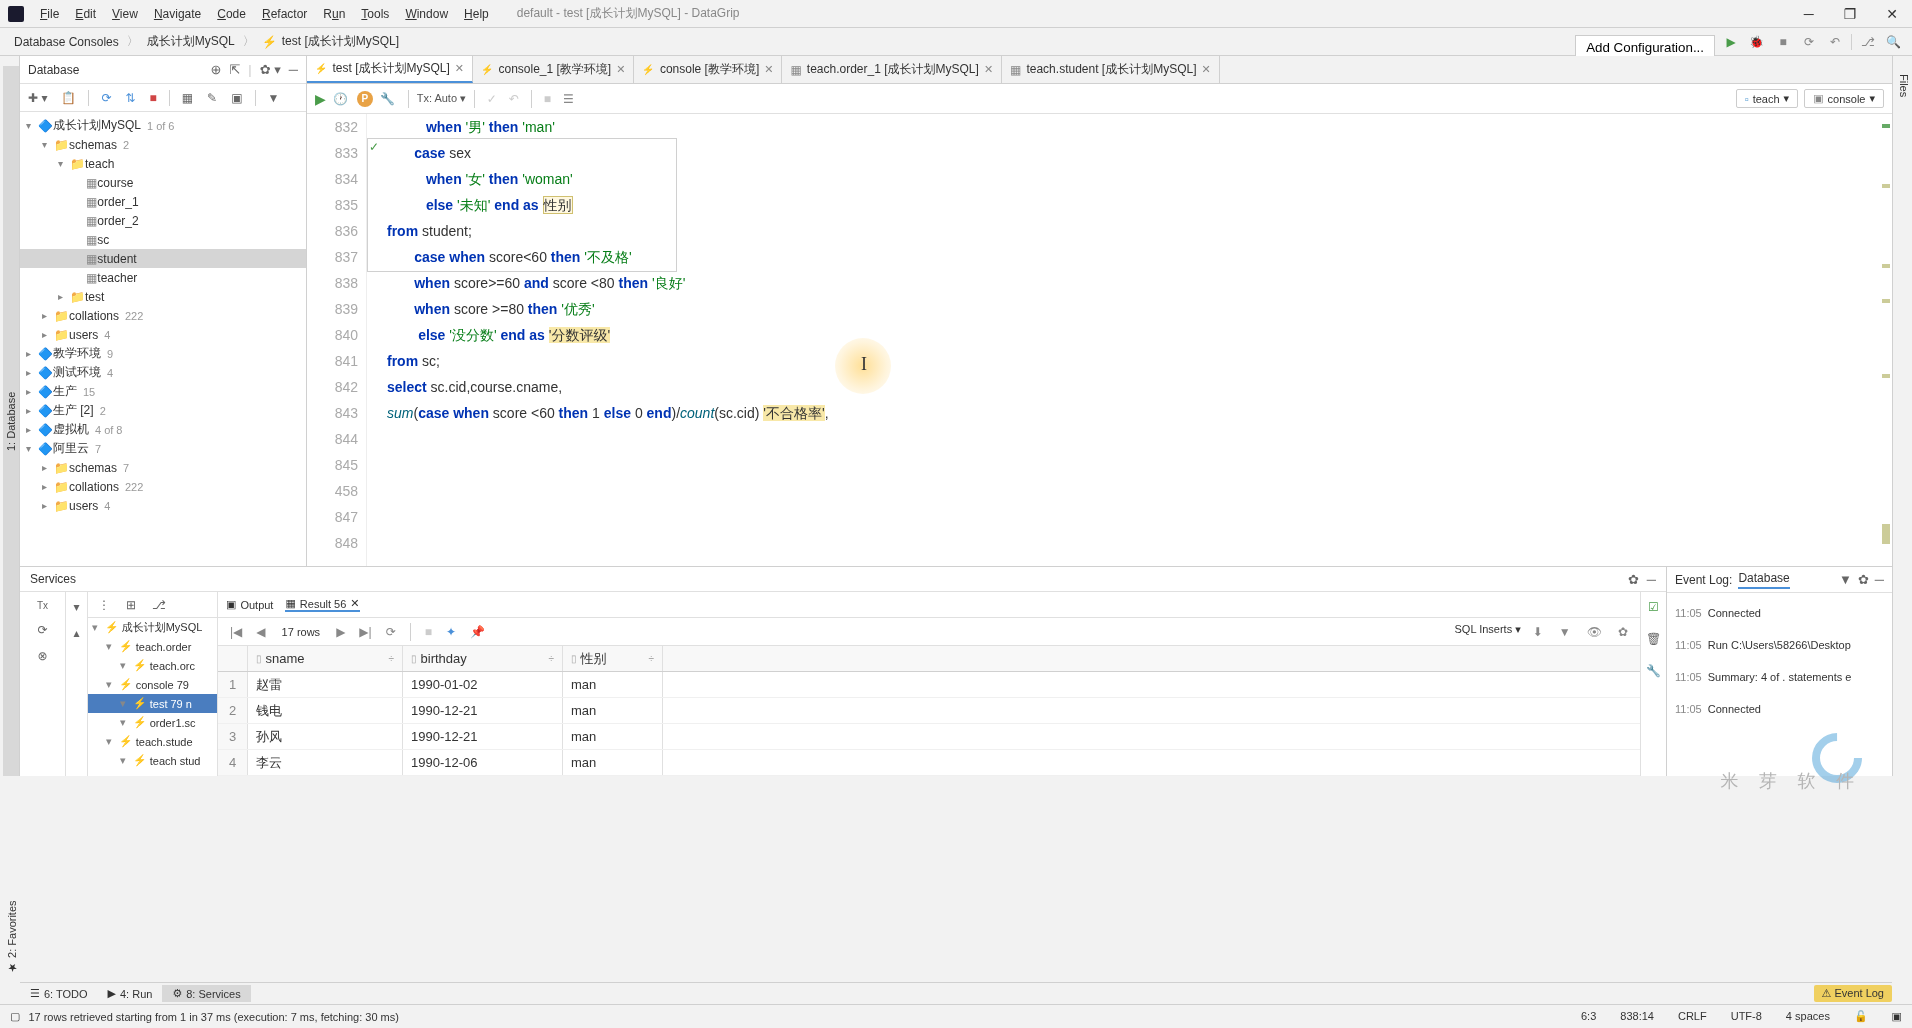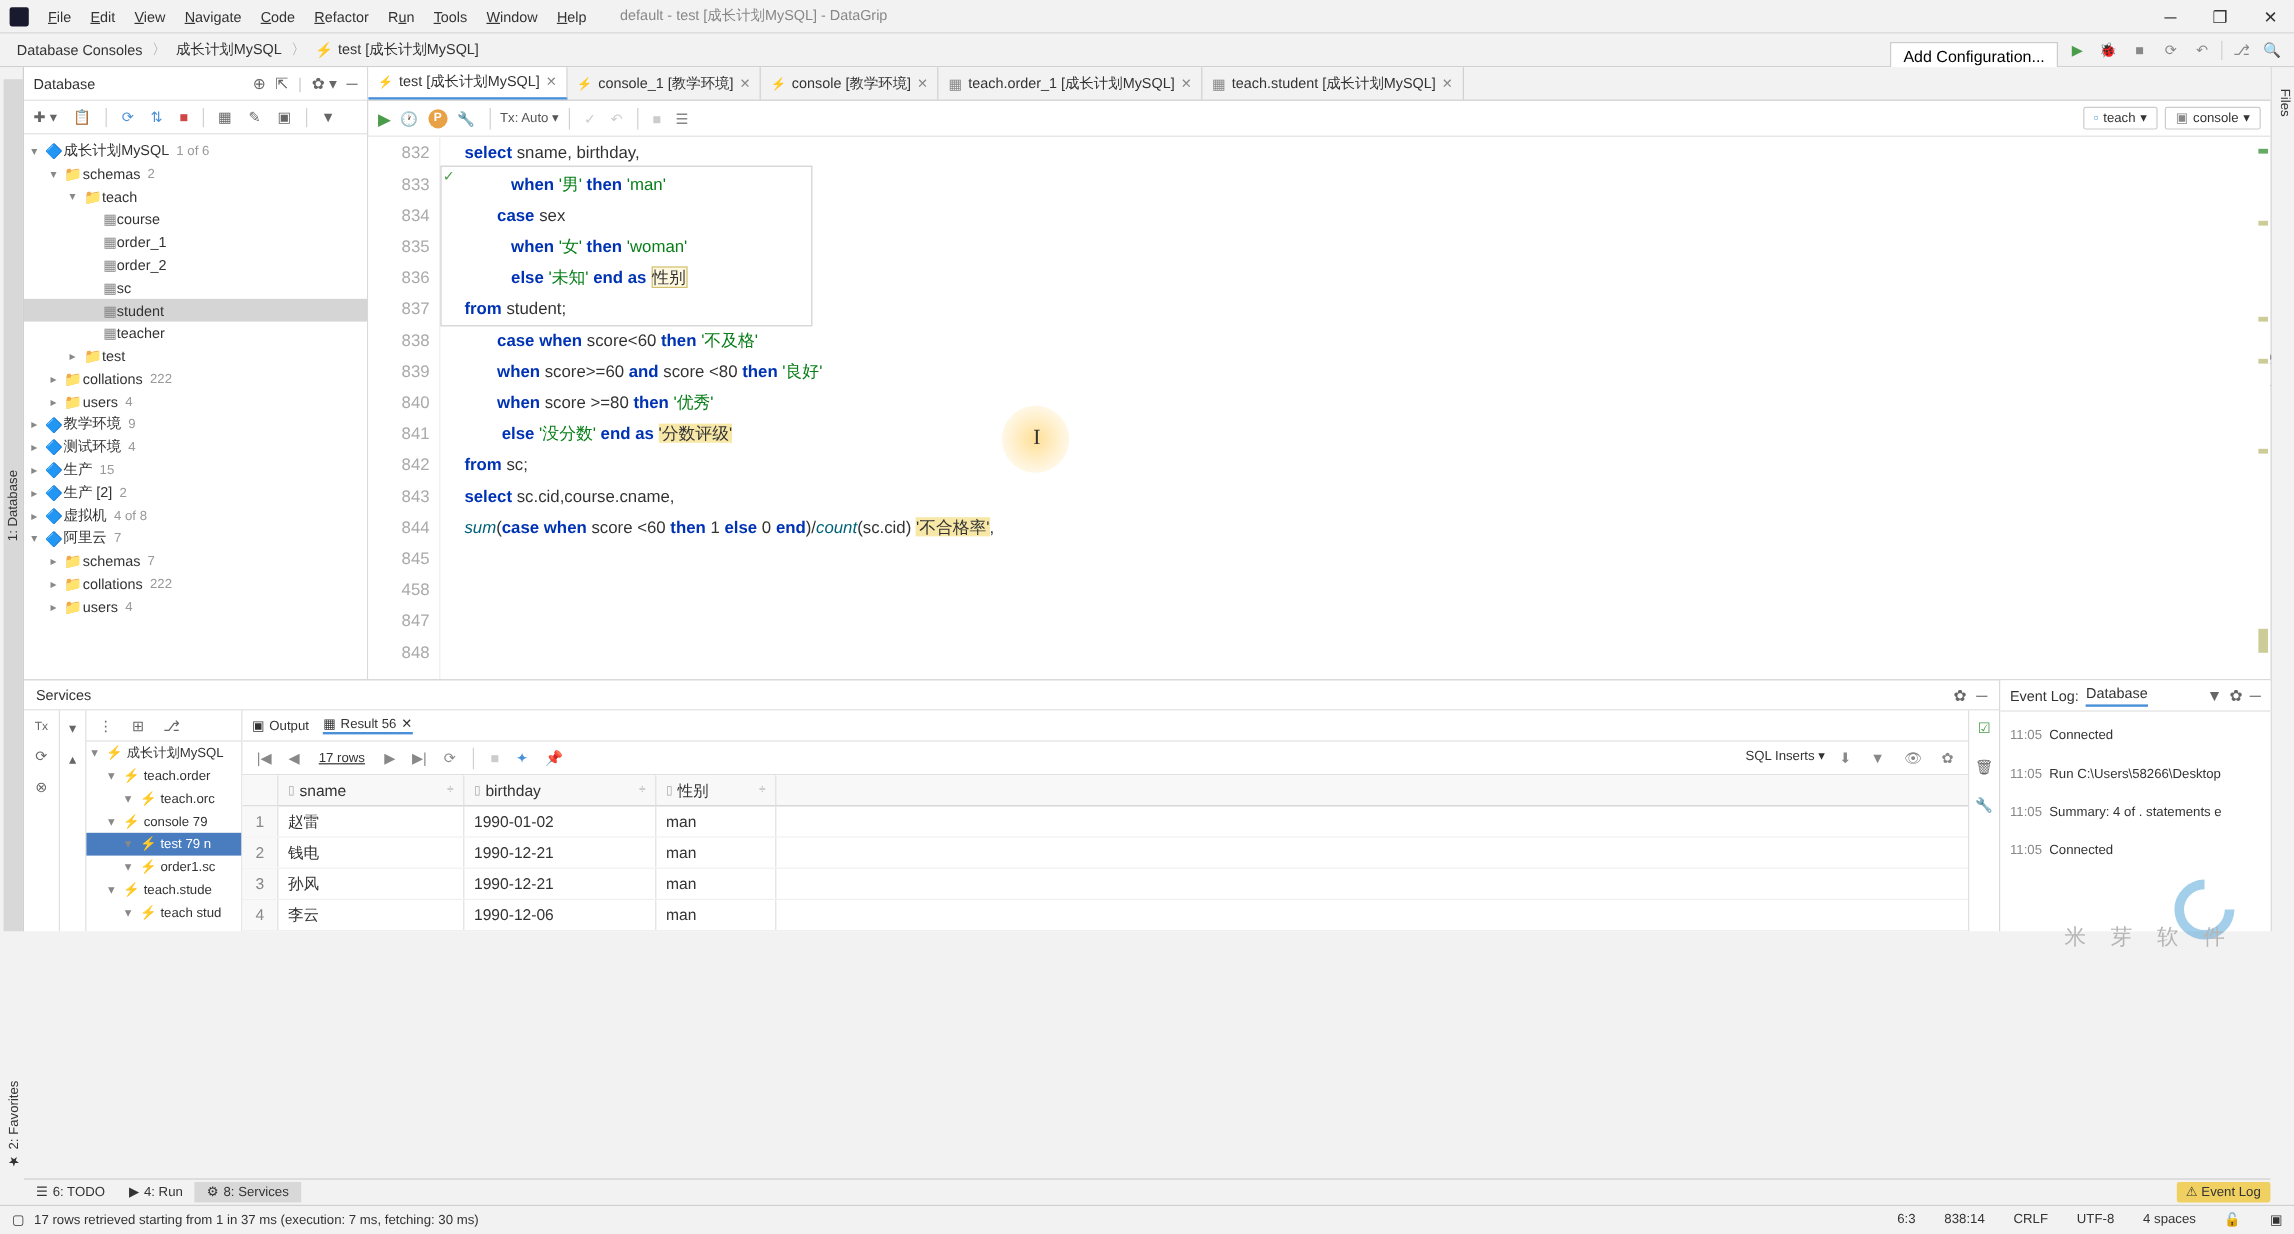--- a/index.html
+++ b/index.html
@@ -84,34 +84,34 @@
     .current-line-bg { background: #fffef0; position: absolute; left: 0; right: 0; height: 26px; z-index: -1; }
     .cursor-highlight { position: absolute; left: 528px; top: 282px; width: 56px; height: 56px; background: radial-gradient(circle, rgba(255,220,140,0.9) 0%, rgba(255,220,140,0.3) 60%, transparent 100%); border-radius: 50%; pointer-events: none; }
     .cursor-caret { position: absolute; left: 554px; top: 298px; font-family: Consolas; font-size: 18px; }
     .scrollbar-marks { position: absolute; right: 2px; top: 0; width: 10px; height: 100%; }
     .sb-mark { position: absolute; right: 0; width: 8px; height: 4px; }
     
     
     .services-panel { position: absolute; left: 20px; top: 566px; right: 20px; height: 210px; background: #fff; border-top: 1px solid #d0d0d0; display: flex; }
     .services-main { flex: 1; display: flex; flex-direction: column; border-right: 1px solid #d0d0d0; }
     .services-header { height: 26px; display: flex; align-items: center; padding: 0 10px; border-bottom: 1px solid #e0e0e0; }
-    .services-left-tools { width: 30px; border-right: 1px solid #e0e0e0; display: flex; flex-direction: column; align-items: center; padding-top: 6px; gap: 8px; }
+    .services-left-tools { width: 46px; border-right: 1px solid #e0e0e0; display: flex; flex-direction: column; align-items: center; padding-top: 6px; gap: 8px; }
     .services-body { display: flex; flex: 1; }
     .services-tree-col { width: 130px; border-right: 1px solid #e0e0e0; }
     .services-tabs { height: 26px; display: flex; align-items: center; padding: 0 8px; gap: 12px; border-bottom: 1px solid #e0e0e0; }
     .svc-tab { display: flex; align-items: center; gap: 4px; cursor: pointer; font-size: 11px; }
     .svc-tab.active { font-weight: normal; }
     .svc-tree-row { display: flex; align-items: center; height: 19px; padding-left: 4px; font-size: 11px; cursor: pointer; }
     .svc-tree-row.selected { background: #4a7dbf; color: #fff; }
     
     
     .results-area { flex: 1; display: flex; flex-direction: column; }
     .results-toolbar { height: 28px; display: flex; align-items: center; padding: 0 8px; gap: 6px; border-bottom: 1px solid #e0e0e0; }
     .nav-btn { cursor: pointer; color: #888; padding: 2px 4px; }
-    .rows-label { font-size: 11px; padding: 2px 6px; text-decoration: underline; }
+    .rows-label { font-size: 11px; padding: 2px 6px; }
     .results-right-tools { margin-left: auto; display: flex; gap: 8px; }
     
     
     .result-table { flex: 1; overflow: auto; font-family: Consolas, monospace; font-size: 13px; }
     .rt-header { display: flex; background: #f8f8f8; border-bottom: 1px solid #d0d0d0; height: 26px; }
     .rt-cell { padding: 4px 8px; border-right: 1px solid #e0e0e0; display: flex; align-items: center; }
     .rt-rownum { width: 30px; background: #f8f8f8; text-align: center; color: #888; justify-content: center; }
     .rt-col1 { width: 155px; }
     .rt-col2 { width: 160px; }
     .rt-col3 { width: 100px; }
@@ -409,21 +409,20 @@
         <div>845</div>
         <div>458</div>
         <div>847</div>
         <div>848</div>
       </div>
     <span class="gutter-mark" style="top:26px">✓</span>
     <div class="code-lines" id="code-lines">
       <div class="current-line-bg" style="top:156px"></div>
       <div class="box-outline" style="left:0;top:24px;width:310px;height:134px;border-color:#d0d0d0"></div>
     <div class="code-line"></div>
-        <div class="code-line"><span class="kw">select</span> sname, birthday,</div>
         <div class="code-line">          <span class="kw">when</span> <span class="str">'男'</span> <span class="kw">then</span> <span class="str">'man'</span></div>
         <div class="code-line">       <span class="kw">case</span> sex</div>
         <div class="code-line">          <span class="kw">when</span> <span class="str">'女'</span> <span class="kw">then</span> <span class="str">'woman'</span></div>
         <div class="code-line">          <span class="kw">else</span> <span class="str">'未知'</span> <span class="kw">end</span> <span class="kw">as</span> <span class="hl-box" style="border:1px solid #d0c070">性别</span></div>
         <div class="code-line"><span class="kw">from</span> student;</div>
         <div class="code-line"></div>
         <div class="code-line">       <span class="kw">case</span> <span class="kw">when</span> score&lt;60 <span class="kw">then</span> <span class="str">'不及格'</span></div>
         <div class="code-line">       <span class="kw">when</span> score&gt;=60 <span class="kw">and</span> score &lt;80 <span class="kw">then</span> <span class="str">'良好'</span></div>
         <div class="code-line">       <span class="kw">when</span> score &gt;=80 <span class="kw">then</span> <span class="str">'优秀'</span></div>
         <div class="code-line">        <span class="kw">else</span> <span class="str">'没分数'</span> <span class="kw">end</span> <span class="kw">as</span> <span class="hl-yellow">'分数评级'</span></div>

